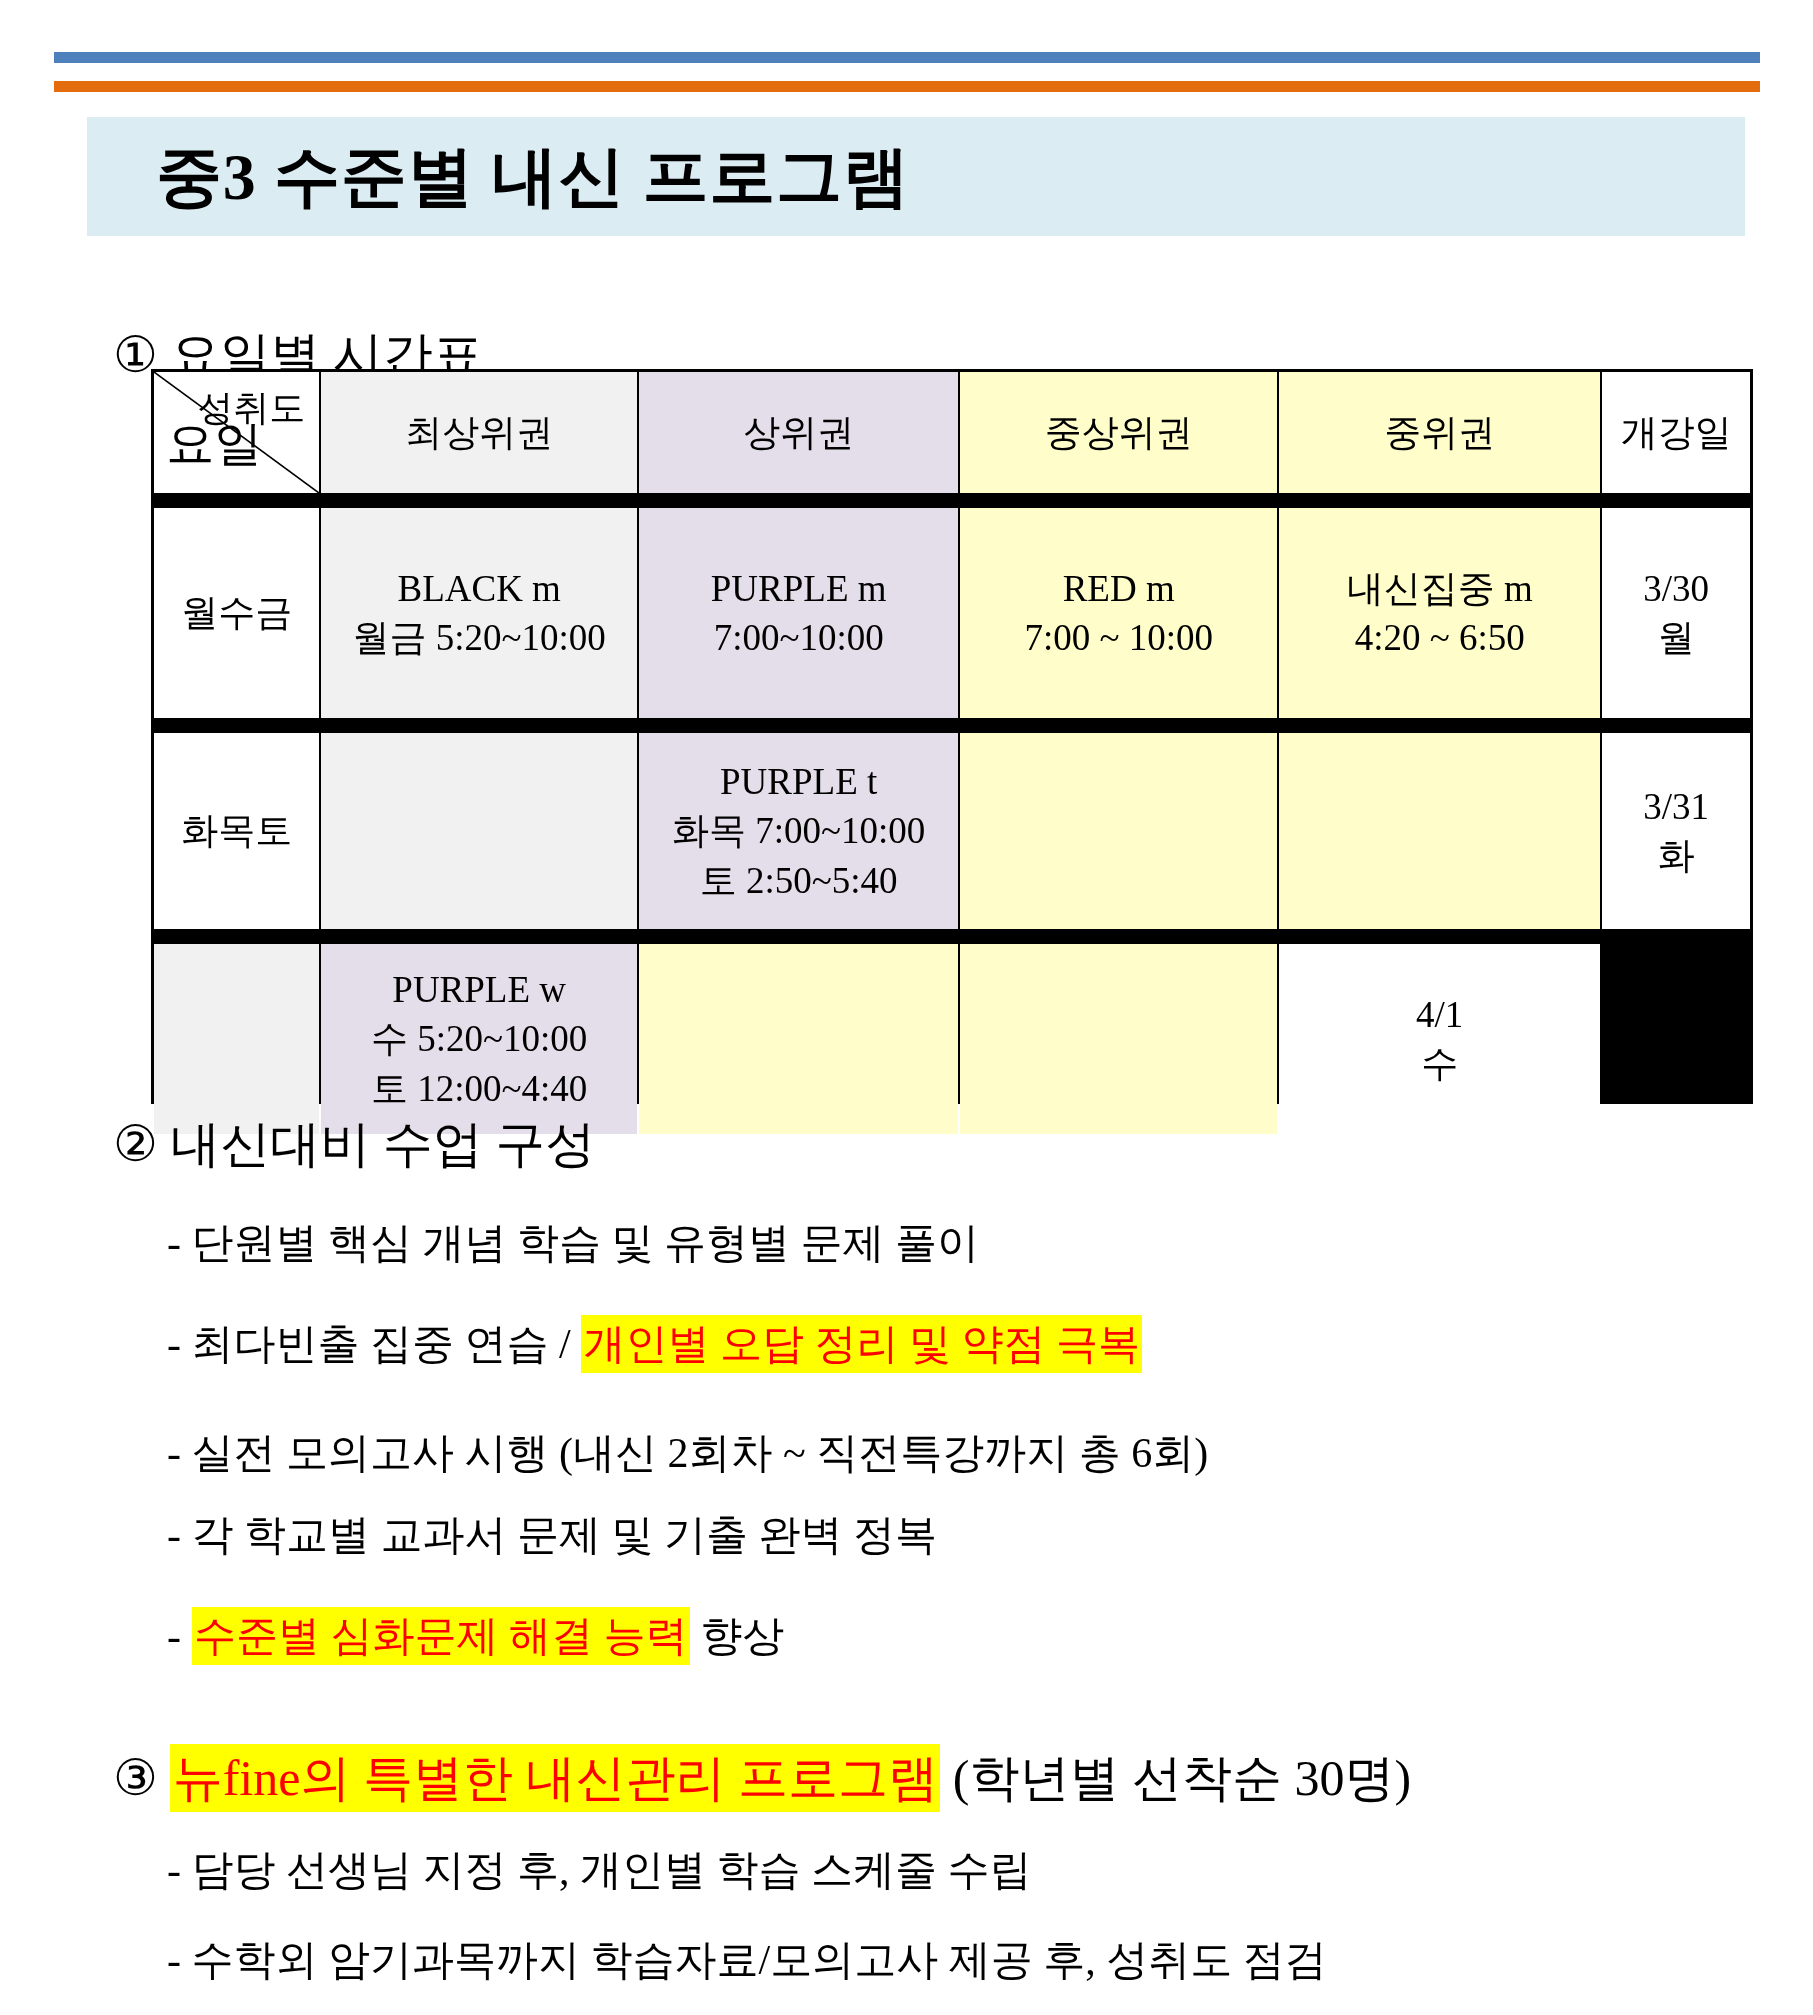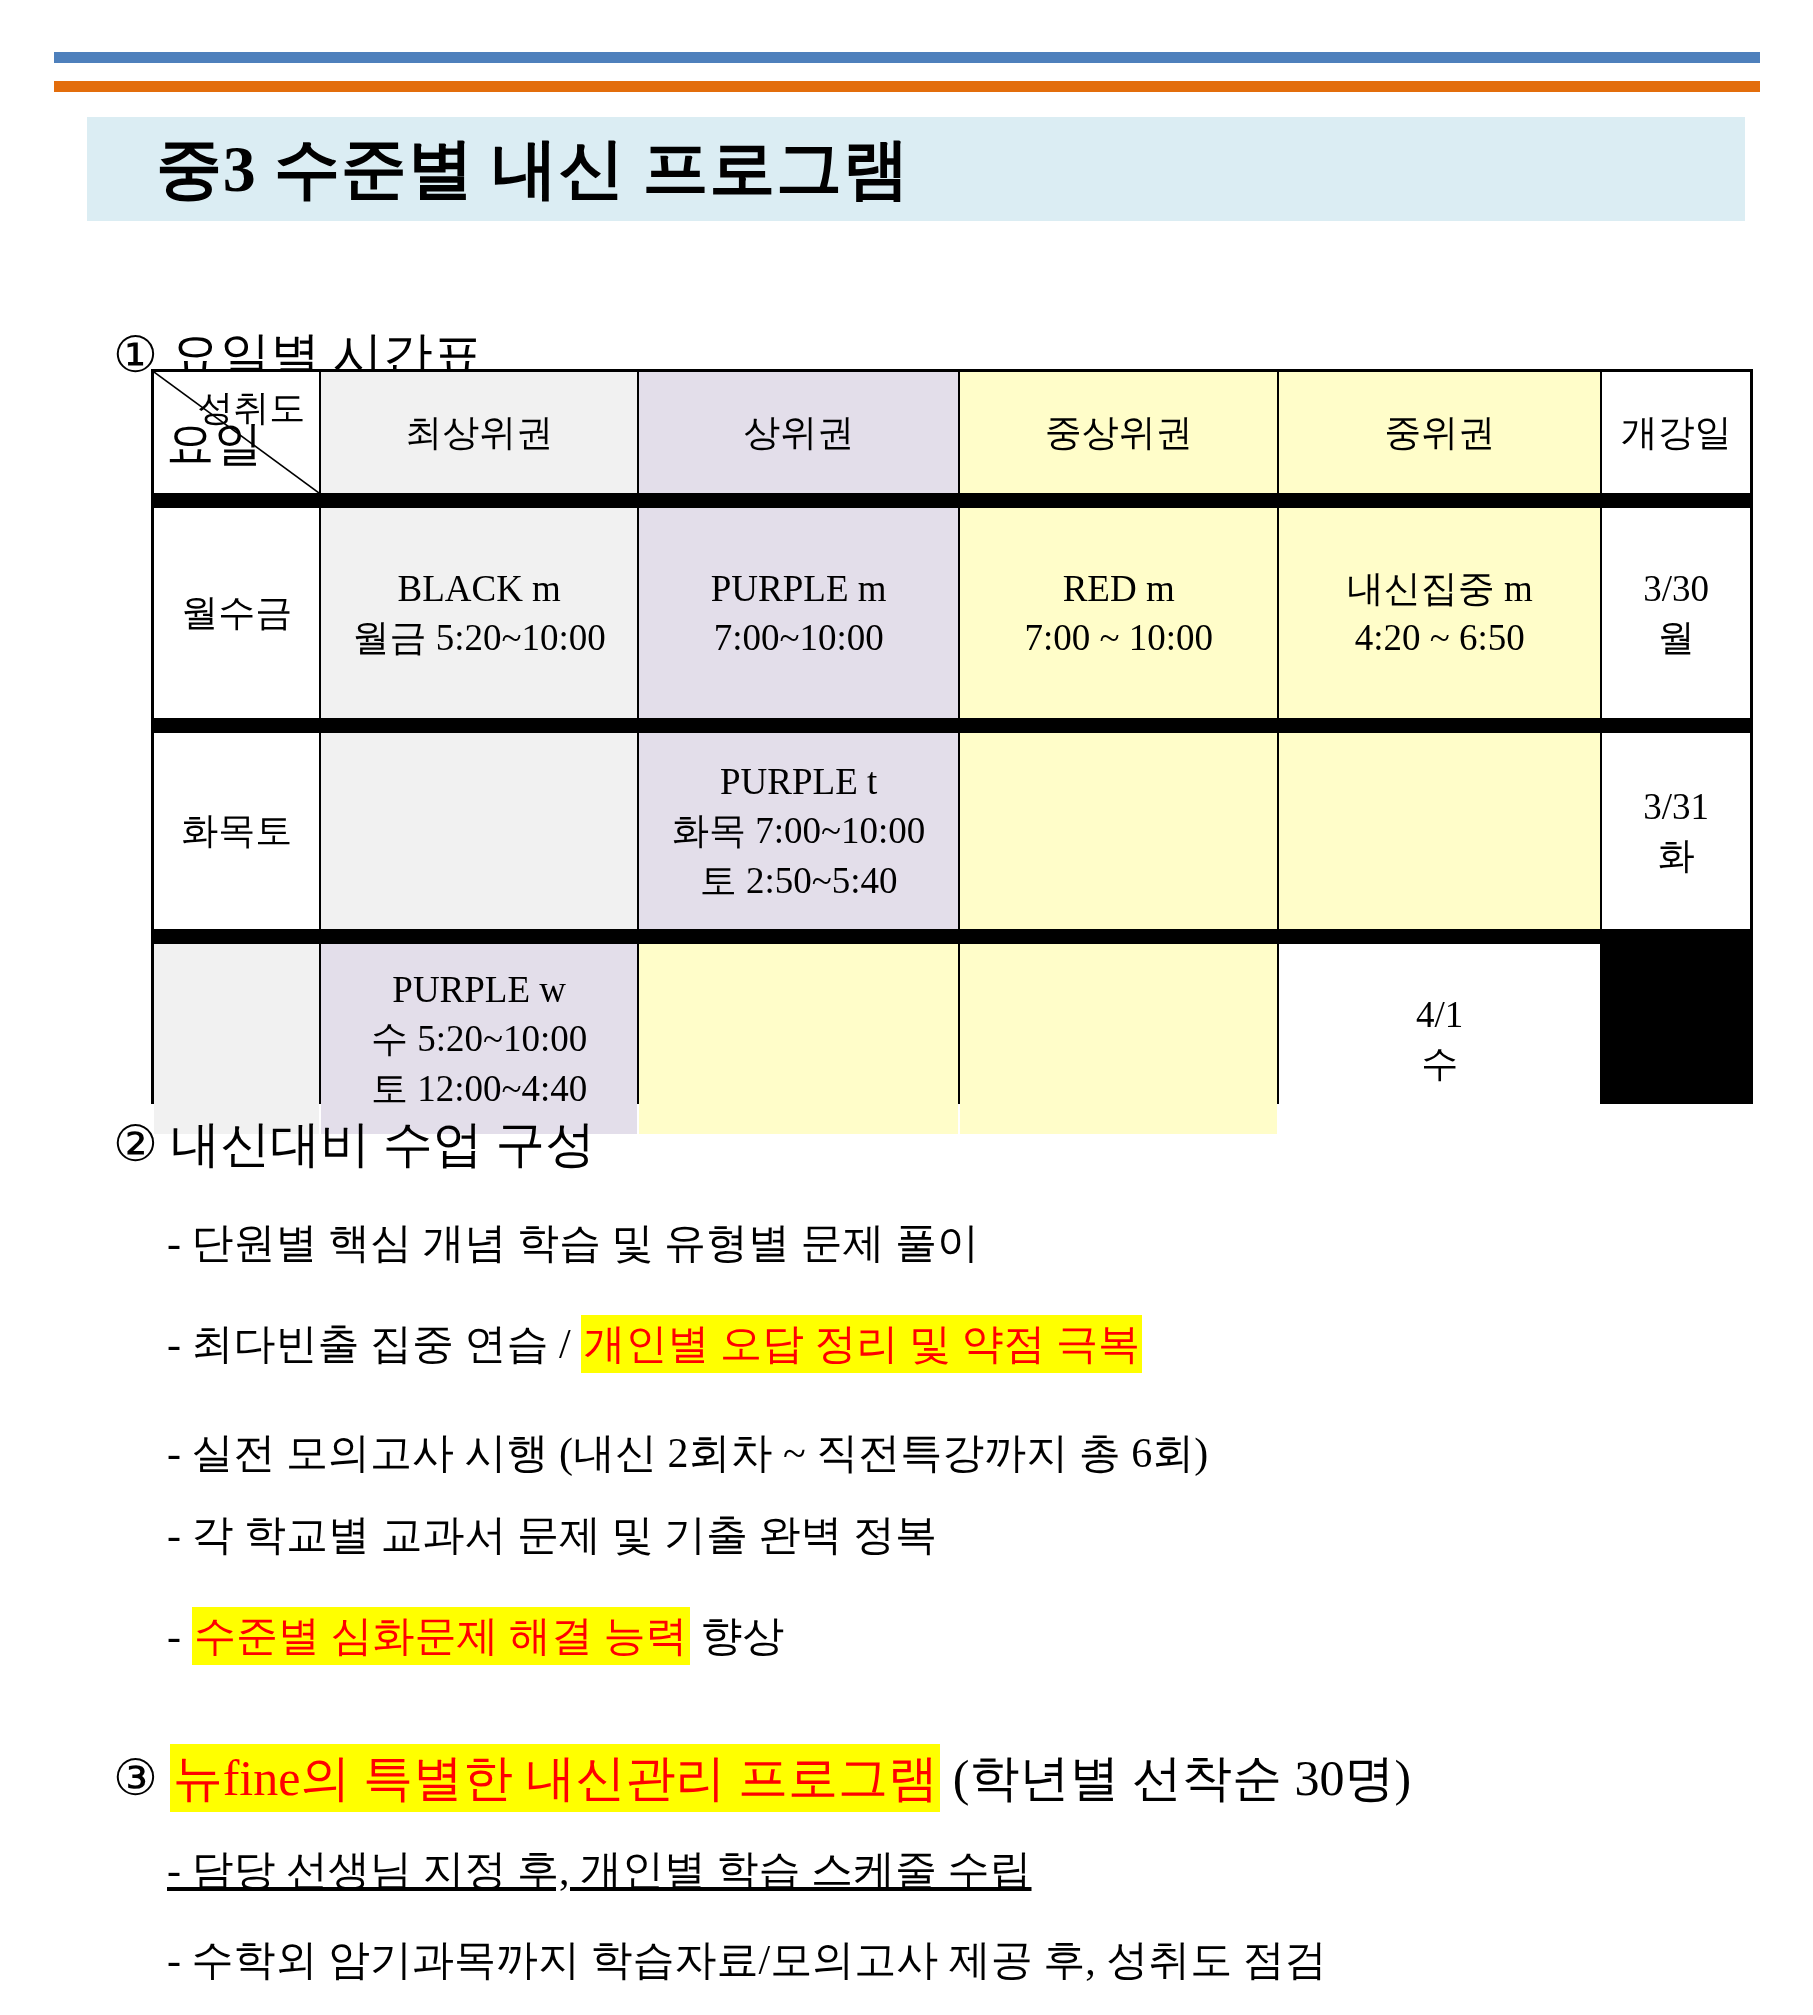--- a/index.html
+++ b/index.html
@@ -12,35 +12,35 @@
     font-family:"Liberation Serif","DejaVu Serif","DejaVu Sans",serif;
     overflow:hidden;
   }
   .bar{position:absolute;left:54px;width:1706px;height:10.5px;}
   .bar.blue{background:#4E80BC;}
   .bar.orange{background:#E36D0C;}
   #bar-top-blue{top:52px;}
   #bar-top-orange{top:81px;}
 
   .title-box{
-    position:absolute;left:87px;top:117px;width:1658px;height:104px;
+    position:absolute;left:87px;top:117px;width:1658px;height:119px;
     background:#DBEDF3;display:flex;align-items:center;
     box-sizing:border-box;padding-left:69px;
   }
   .title-box span{font-size:66px;font-weight:bold;letter-spacing:0.8px;white-space:nowrap;}
 
   .h1{position:absolute;font-size:50px;white-space:nowrap;text-align:right;}
   #s1-heading{left:113px;top:322px;}
   #s2-heading{left:113px;top:1111px;}
   #s3-heading{left:113px;top:1745px;}
 
   .bullet{position:absolute;left:167px;font-size:42px;white-space:nowrap;}
   #b2-1{top:1215px;} #b2-2{top:1316px;} #b2-3{top:1417px;margin-top:8px;}
   #b2-4{top:1507px;} #b2-5{top:1608px;}
-  #b3-1{top:1842px;text-decoration:underline;} #b3-2{top:1932px;}
+  #b3-1{top:1842px;} #b3-2{top:1932px;}
 
   .hl{background:#FFFF00;color:#FF0000;padding:5.6px 2.4px;}
   .hl:empty{display:none;}
 
   .grid{
     position:absolute;left:151px;top:369px;width:1602px;height:735px;
     display:grid;
     grid-template-columns:165px 316px 319px 317px 321px 148px;
     grid-template-rows:121px 210px 196px 190px;
     gap:15px 2px;background:#000;padding:3.2px;box-sizing:border-box;

